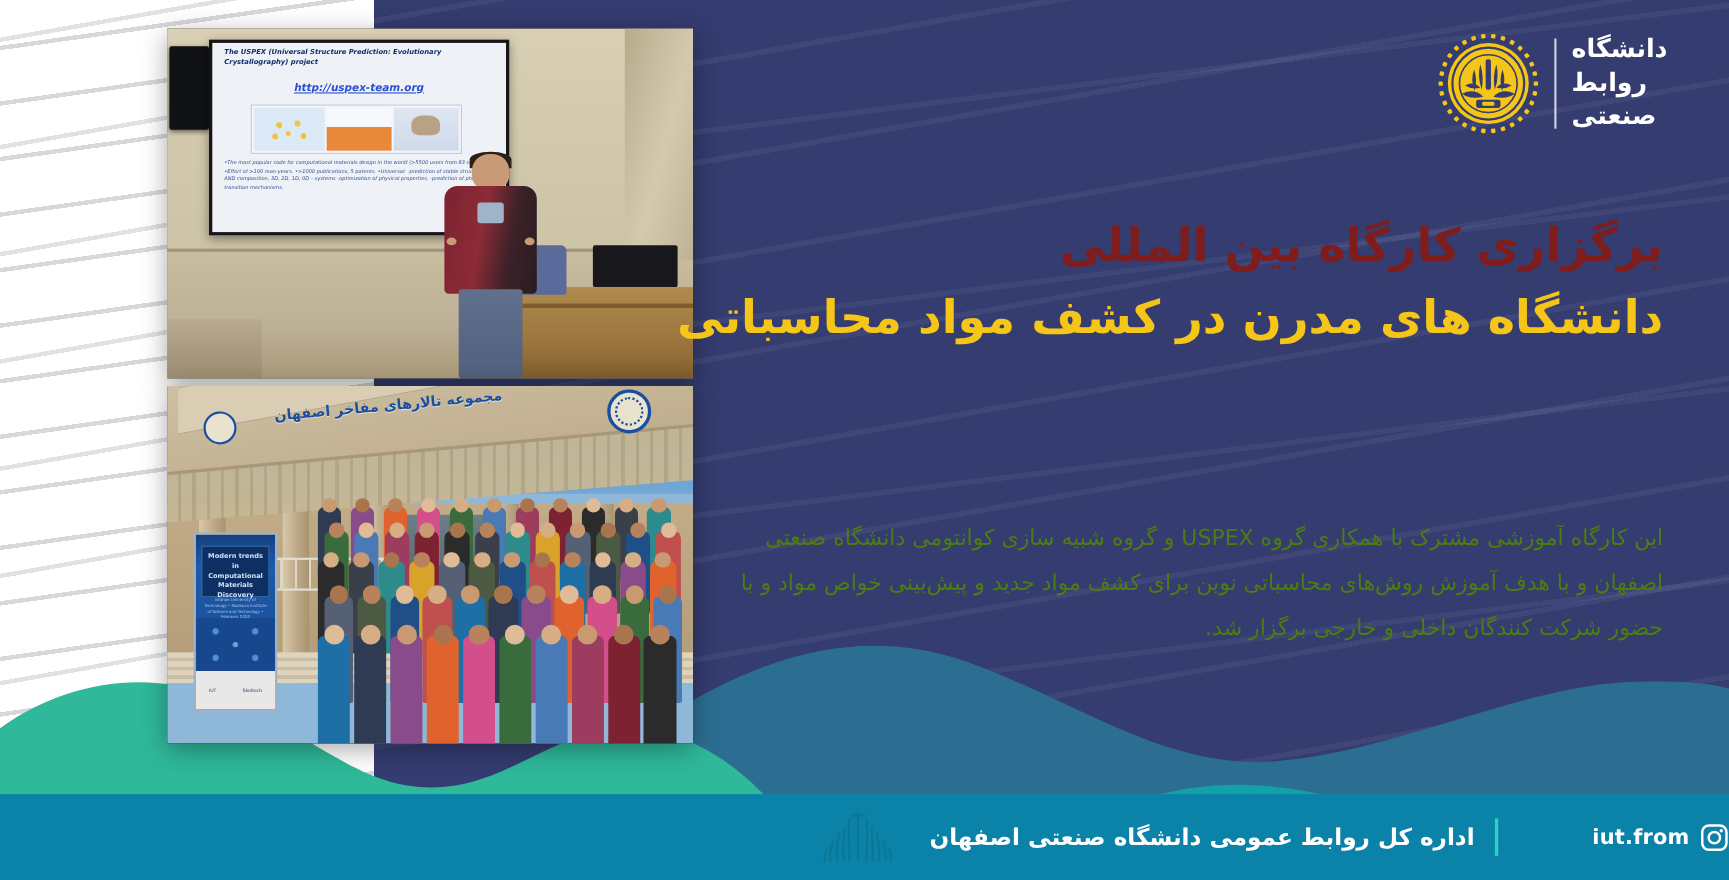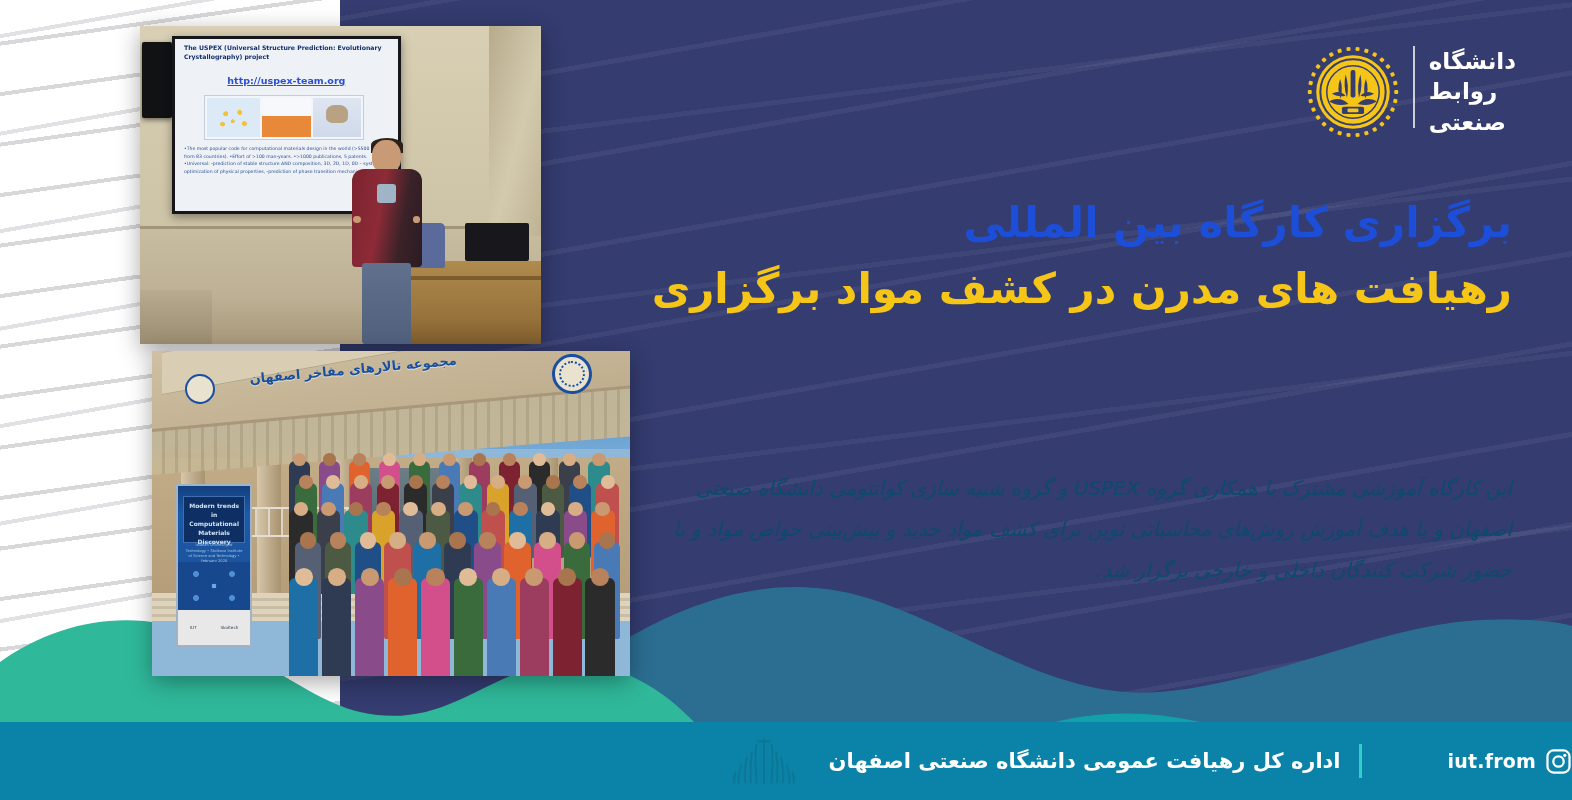--- a/index.html
+++ b/index.html
@@ -54,58 +54,58 @@
   .navy-notch{
     position:absolute;left:0;bottom:0;width:360px;height:56px;
     background:#ffffff;z-index:6;
   }
 
   
   .waves{position:absolute;left:0;bottom:0;width:1572px;height:250px;z-index:7;}
 
   
   .logo-block{
-    position:absolute;right:56px;top:46px;z-index:12;
-    display:flex;align-items:flex-start;gap:14px;
+    position:absolute;right:56px;top:30px;z-index:12;
+    display:flex;align-items:center;gap:14px;
   }
   .logo-words{
     display:flex;flex-direction:column;align-items:flex-end;
     color:#ffffff;font-weight:700;line-height:1.32;font-size:23px;
     letter-spacing:1px;text-align:right;
   }
   .logo-div{width:2px;height:82px;background:rgba(255,255,255,0.75);}
   .logo-mark{width:92px;height:92px;flex:0 0 92px;}
 
   
   .headline{
     position:absolute;right:60px;top:196px;width:780px;z-index:12;
     text-align:right;direction:rtl;
   }
   .h-line1{
-    color:#1d4ed8;font-size:42px;font-weight:700;line-height:1.28;
+    color:#7f1d1d;font-size:42px;font-weight:700;line-height:1.28;
     letter-spacing:-0.2px;white-space:nowrap;
   }
   .h-line2{
     color:#f5c518;font-size:42px;font-weight:700;line-height:1.28;
     margin-top:12px;letter-spacing:-0.2px;white-space:nowrap;
   }
 
   
   .body-copy{
     position:absolute;right:60px;top:468px;width:840px;z-index:12;
-    color:#0c4a6e;font-size:20px;line-height:2.05;text-align:right;
-    direction:rtl;font-weight:400;font-style:italic;
+    color:#4d7c0f;font-size:20px;line-height:2.05;text-align:right;
+    direction:rtl;font-weight:400;
   }
 
   
   .photo{
     position:absolute;z-index:9;overflow:hidden;background:#2a2a2a;
     box-shadow:0 6px 22px rgba(0,0,0,0.34);
   }
-  #photo-lecture{left:140px;top:26px;width:401px;height:318px;}
+  #photo-lecture{left:152px;top:26px;width:478px;height:318px;font-style:italic;}
   #photo-group{left:152px;top:351px;width:478px;height:325px;}
 
   
   .hall{position:absolute;inset:0;background:#cfc6ad;}
   .hall-wall{position:absolute;left:0;top:0;width:100%;height:63%;
     background:linear-gradient(180deg,#d8cfb4 0%,#cdc3a6 100%);}
   .hall-dado{position:absolute;left:0;top:63%;width:100%;height:37%;
     background:linear-gradient(180deg,#c9bda0 0%,#bdb094 60%,#a9987a 100%);}
   .hall-dado::after{content:"";position:absolute;left:0;top:0;width:100%;height:3px;
     background:rgba(120,100,70,.45);}
@@ -626,41 +626,41 @@
         <rect x="38" y="66" width="24" height="8" rx="2"></rect>
       </g>
       <g fill="#f5c518">
         <rect x="44" y="68" width="12" height="4" rx="1.4"></rect>
       </g>
     </svg>
   </div>
 
   <div class="headline">
     <div class="h-line1">برگزاری کارگاه بین المللی</div>
-    <div class="h-line2">رهیافت های مدرن در کشف مواد برگزاری</div>
+    <div class="h-line2">دانشگاه های مدرن در کشف مواد محاسباتی</div>
   </div>
 
   <div class="body-copy">این کارگاه آموزشی مشترک با همکاری گروه USPEX و گروه شبیه سازی کوانتومی دانشگاه صنعتی اصفهان و با هدف آموزش روش‌های محاسباتی نوین برای کشف مواد جدید و پیش‌بینی خواص مواد و با حضور شرکت کنندگان داخلی و خارجی برگزار شد.</div>
 
   <div class="footer">
     <div class="footer-inner">
       <div class="social">
         <div class="sg">
           <svg width="27" height="27" viewBox="0 0 24 24">
             <rect x="2.2" y="2.2" width="19.6" height="19.6" rx="5.4" fill="none" stroke="#fff" stroke-width="2"></rect>
             <circle cx="12" cy="12" r="4.6" fill="none" stroke="#fff" stroke-width="2"></circle>
             <circle cx="17.6" cy="6.5" r="1.4" fill="#fff"></circle>
           </svg>
           <span class="handle">iut.from</span>
         </div>
       </div>
 
       <div class="vdiv"></div>
 
-      <div class="pr-text">اداره کل رهیافت عمومی دانشگاه صنعتی اصفهان</div>
+      <div class="pr-text">اداره کل روابط عمومی دانشگاه صنعتی اصفهان</div>
 
       <svg class="foot-mark" viewBox="0 0 80 60">
         <g fill="none" stroke="#0e6f84" stroke-width="2.1">
           <path d="M40 6 v48"></path>
           <path d="M32 12 q-2 9 0 42"></path>
           <path d="M48 12 q2 9 0 42"></path>
           <path d="M33 9 h14"></path>
           <path d="M22 26 q-4 14 -2 28"></path>
           <path d="M58 26 q4 14 2 28"></path>
           <path d="M16 34 q-4 10 -3 20"></path>

